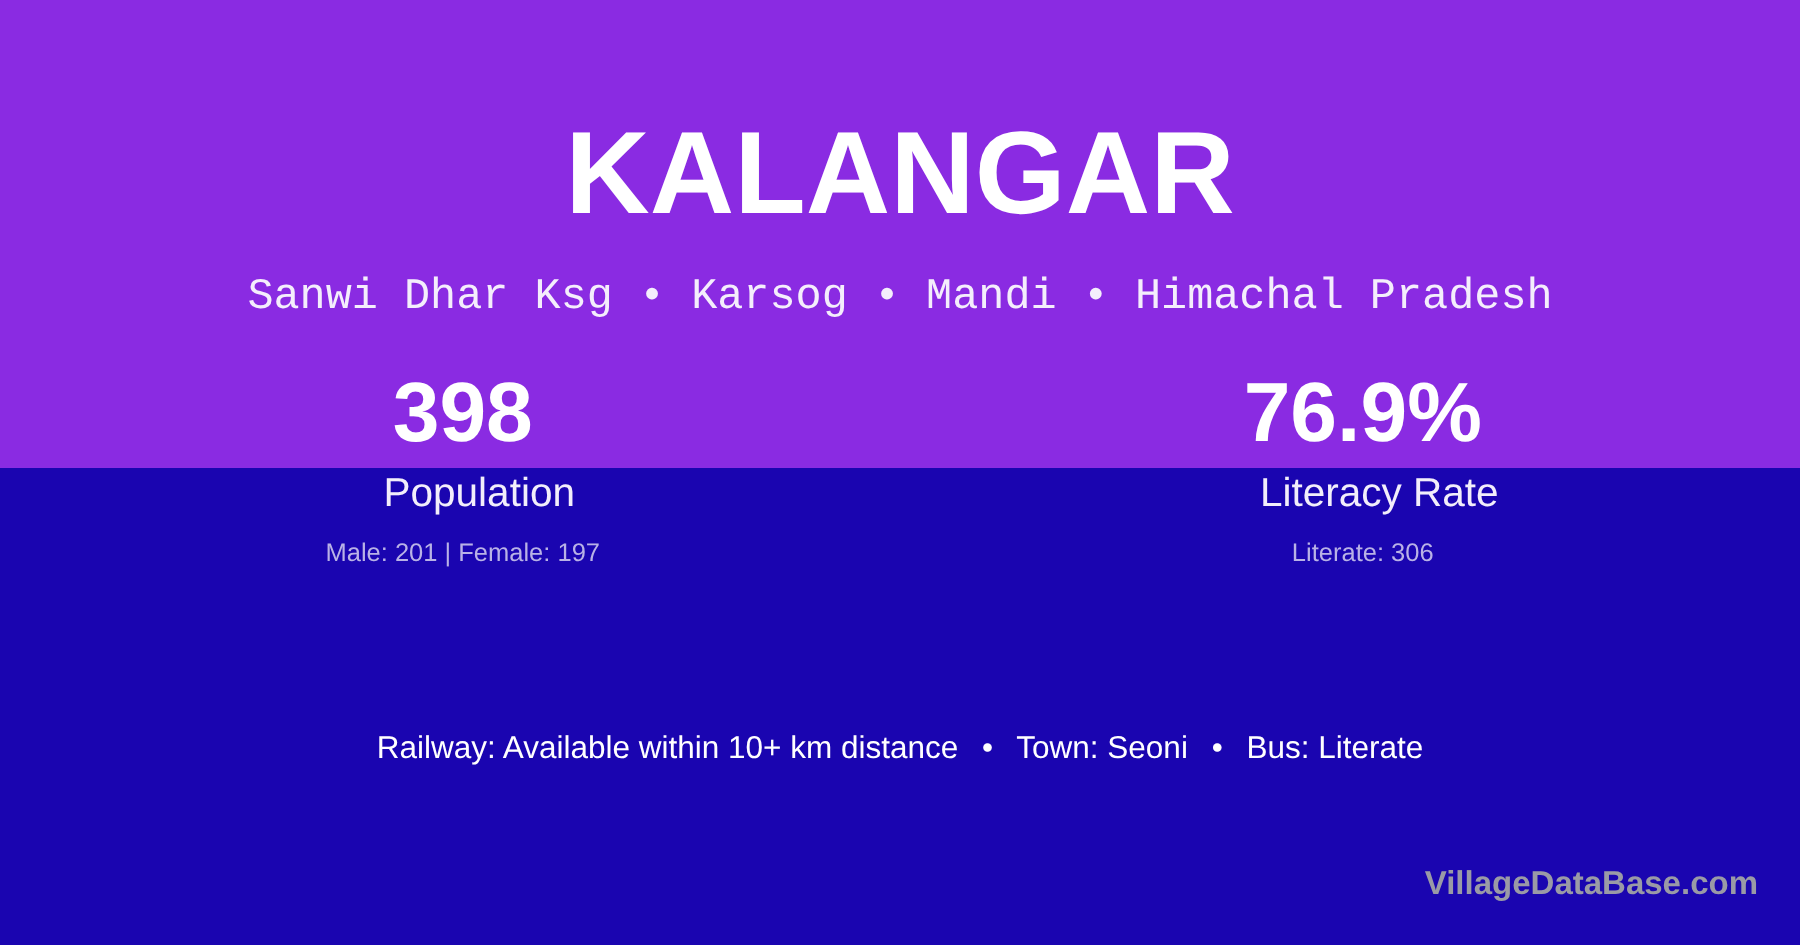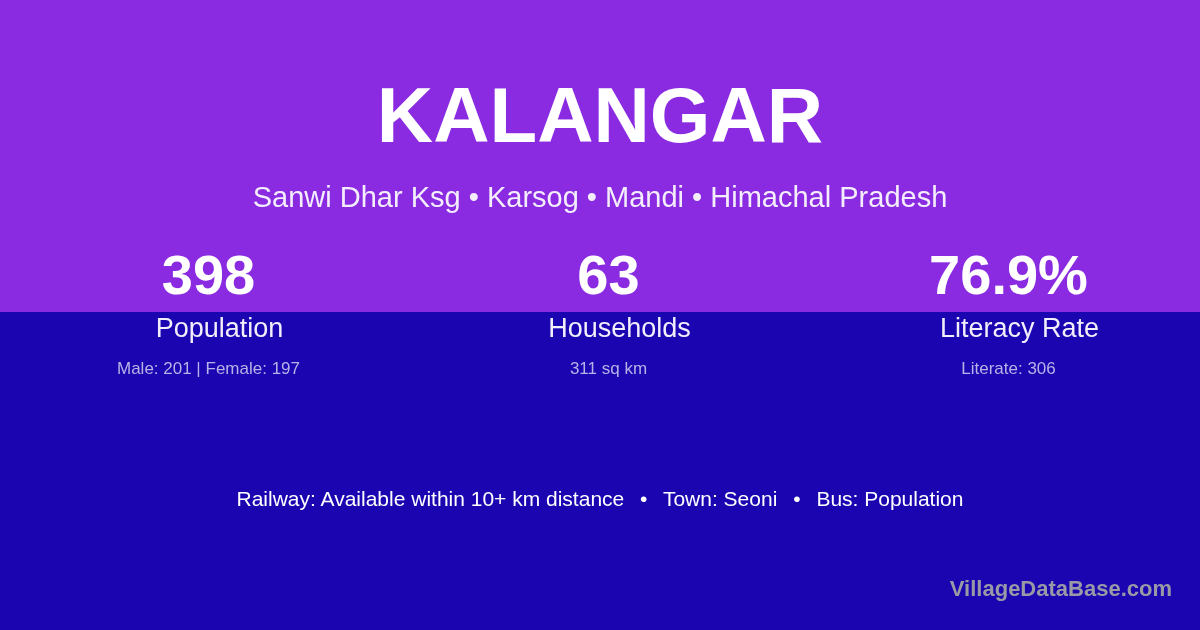--- a/index.html
+++ b/index.html
@@ -70,20 +70,21 @@
     position: absolute;
     left: 0;
     top: 182px;
     width: 1200px;
     text-align: center;
     color: #f4eefc;
     font-size: 29px;
     font-weight: 400;
     line-height: 1.1;
     white-space: nowrap;
+    font-family: Liberation Mono, monospace;
   }
 
   
   .stats {
     position: absolute;
     left: 0;
     top: 244px;
     width: 1200px;
     display: flex;
   }
@@ -182,40 +183,35 @@
     <div class="subtitle">Sanwi Dhar Ksg • Karsog • Mandi • Himachal Pradesh</div>
 
     <div class="stats">
 
       <div class="stat">
         <div class="stat-value">398</div>
         <div class="stat-label">Population</div>
         <div class="stat-sub">Male: 201 | Female: 197</div>
       </div>
 
-      <div class="stat">
-        <div class="stat-value">63</div>
-        <div class="stat-label">Households</div>
-        <div class="stat-sub">311 sq km</div>
-      </div>
 
       <div class="stat">
         <div class="stat-value">76.9%</div>
         <div class="stat-label">Literacy Rate</div>
         <div class="stat-sub">Literate: 306</div>
       </div>
 
     </div>
 
     <div class="facilities">
       <span>Railway: Available within 10+ km distance</span>
       <span class="sep">•</span>
       <span>Town: Seoni</span>
       <span class="sep">•</span>
-      <span>Bus: Population</span>
+      <span>Bus: Literate</span>
     </div>
 
     <div class="footer">
       <div class="watermark">VillageDataBase.com</div>
     </div>
 
   </div>
 </div>
 
 </body></html>

